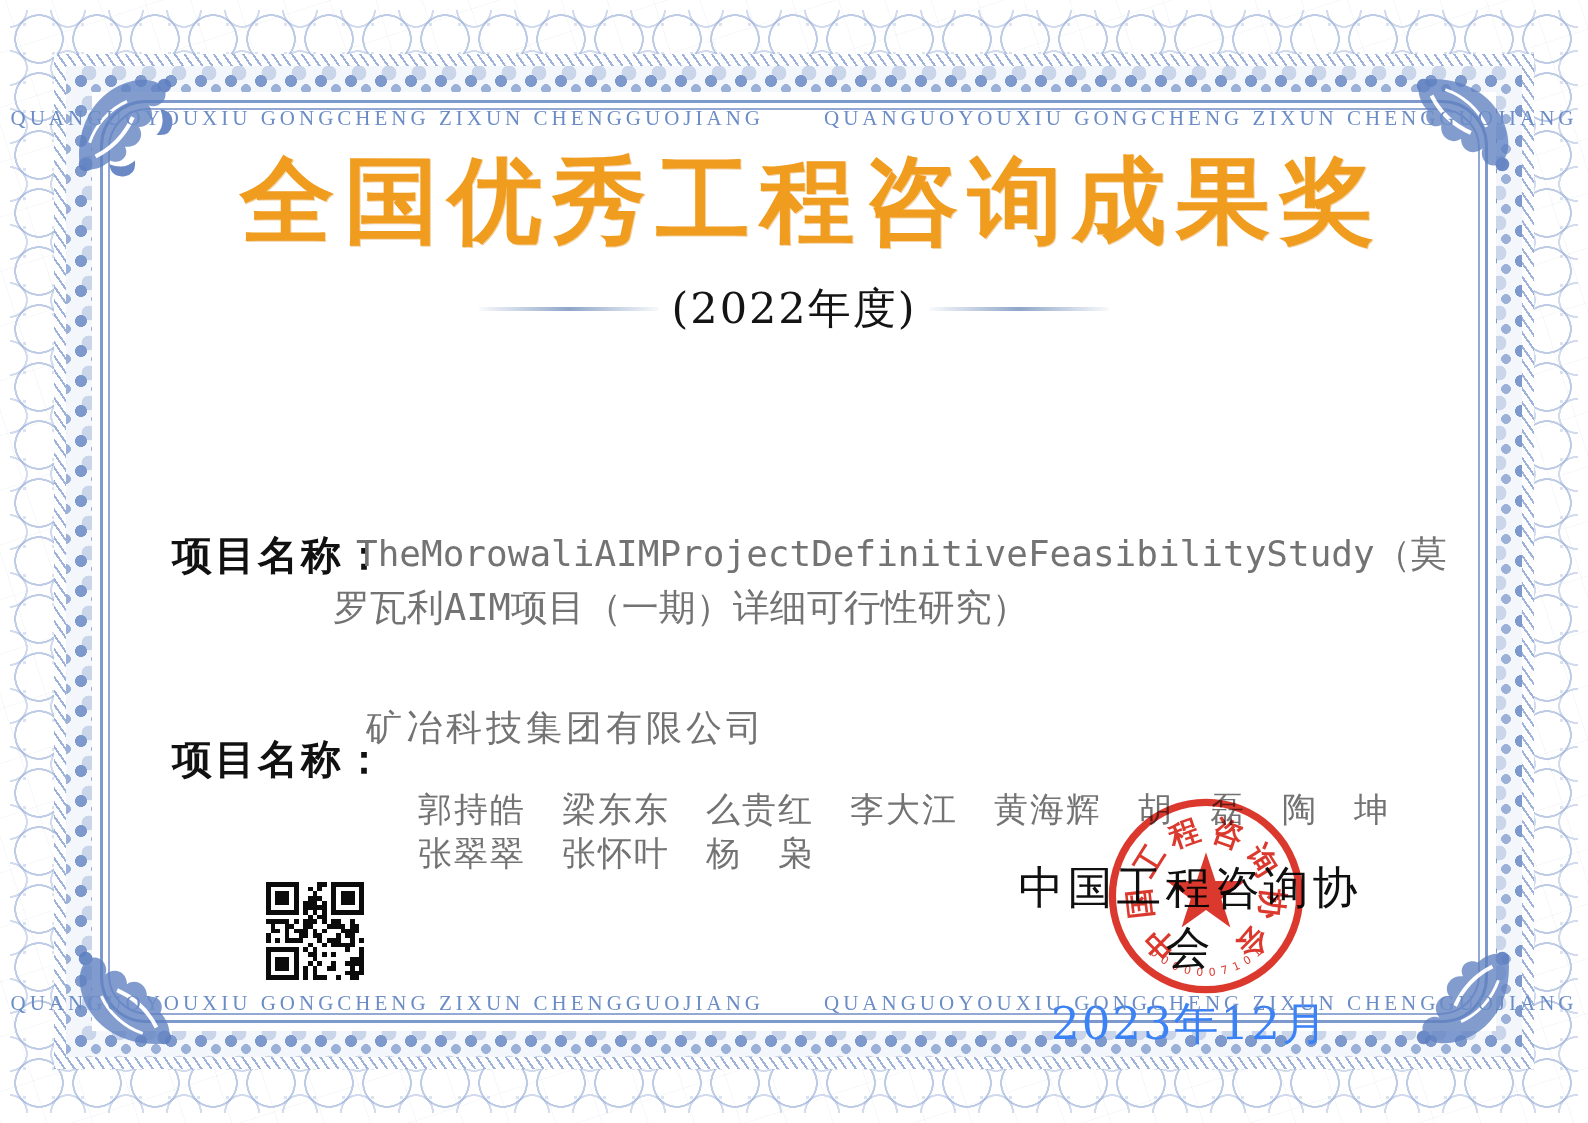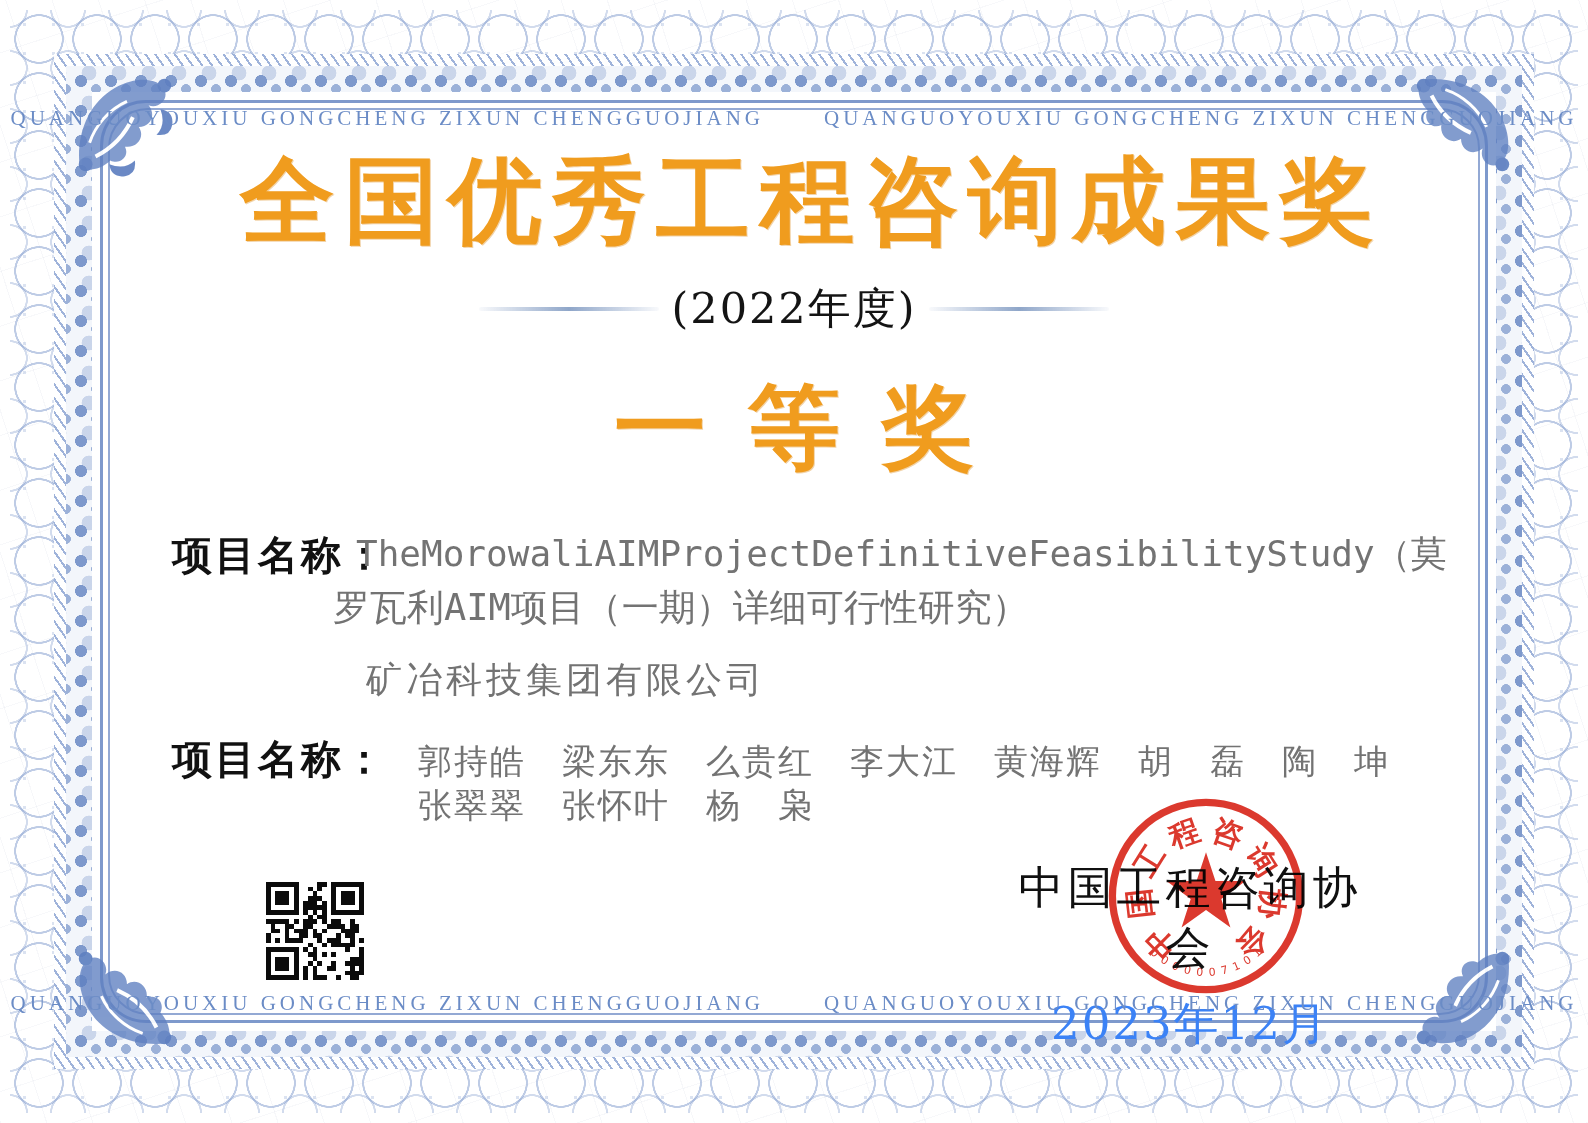--- a/index.html
+++ b/index.html
@@ -90,21 +90,21 @@
 
   .field-label{
     position:absolute;font-size:40px;font-weight:bold;color:#111;
     font-family:"Liberation Serif","DejaVu Serif",serif;letter-spacing:3px;white-space:nowrap;
   }
   .field-value{
     position:absolute;color:#737373;white-space:nowrap;
     font-family:"DejaVu Sans Mono","Liberation Mono",monospace;
     text-align:right;
   }
-  .value-cjk{font-family:Liberation Mono, monospace;}
+  .value-cjk{font-family:Liberation Mono, monospace;margin-top:48px;}
 
   .lbl-project{left:172px;top:528px;}
   .val-project1{left:356px;top:530px;font-size:36px;}
   .val-project2{left:333px;top:583px;font-size:37px;}
   .lbl-org{left:172px;top:648px;}
   .val-org{left:366px;top:656px;font-size:36px;letter-spacing:4px;}
   .lbl-people{left:172px;top:732px;}
   .val-people1{left:418px;top:739px;font-size:34px;letter-spacing:2px;}
   .val-people2{left:418px;top:783px;font-size:34px;letter-spacing:2px;}
 
@@ -206,21 +206,20 @@
   </div>
 
   <div class="cert-title">全国优秀工程咨询成果奖</div>
 
   <div class="year-row">
     <div class="year-line"></div>
     <div class="year-text">(2022年度)</div>
     <div class="year-line"></div>
   </div>
 
-  <div class="award-text">一等奖</div>
 
   <div class="field-label lbl-project">项目名称：</div>
   <div class="field-value val-project1">TheMorowaliAIMProjectDefinitiveFeasibilityStudy（莫</div>
   <div class="field-value val-project2">罗瓦利AIM项目（一期）详细可行性研究）</div>
 
   <div class="field-value value-cjk val-org">矿冶科技集团有限公司</div>
 
   <div class="field-label lbl-people">项目名称：</div>
   <div class="field-value value-cjk val-people1">郭持皓　梁东东　么贵红　李大江　黄海辉　胡　磊　陶　坤</div>
   <div class="field-value value-cjk val-people2">张翠翠　张怀叶　杨　枭</div>

